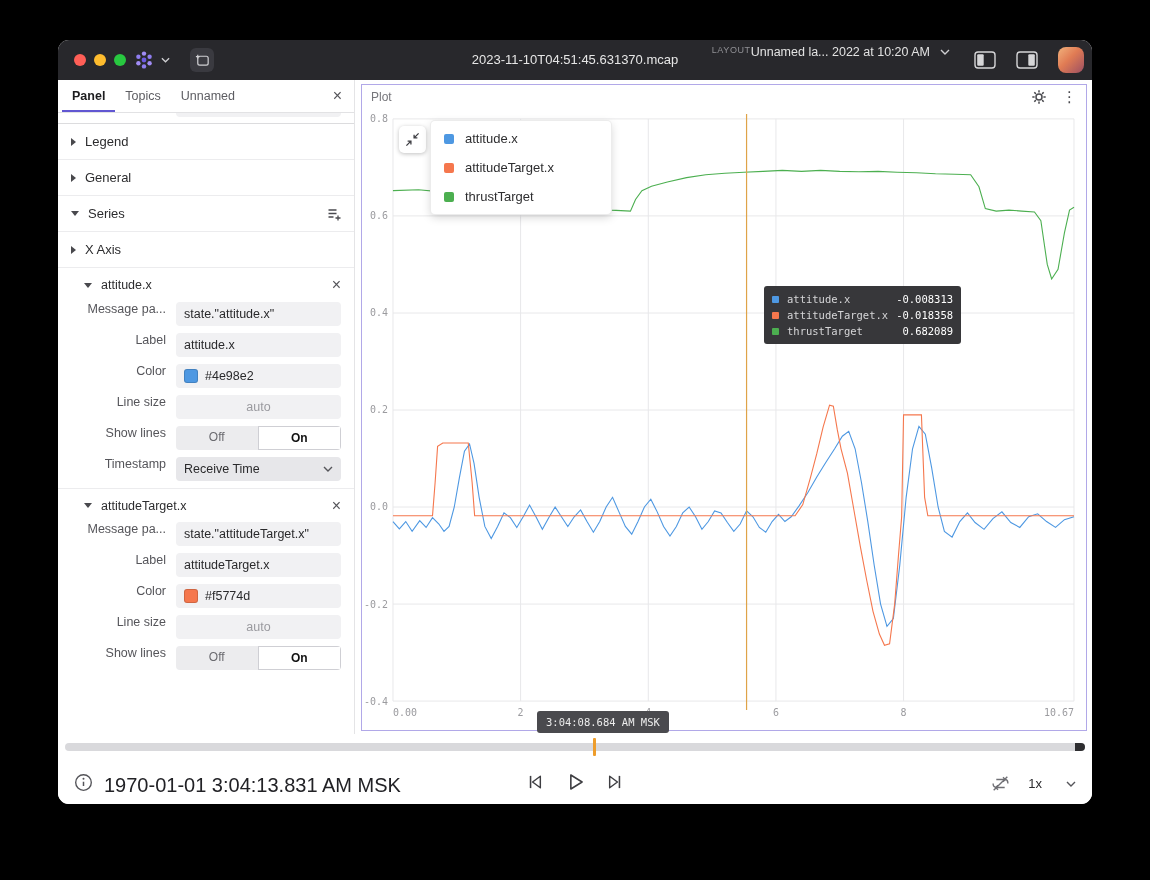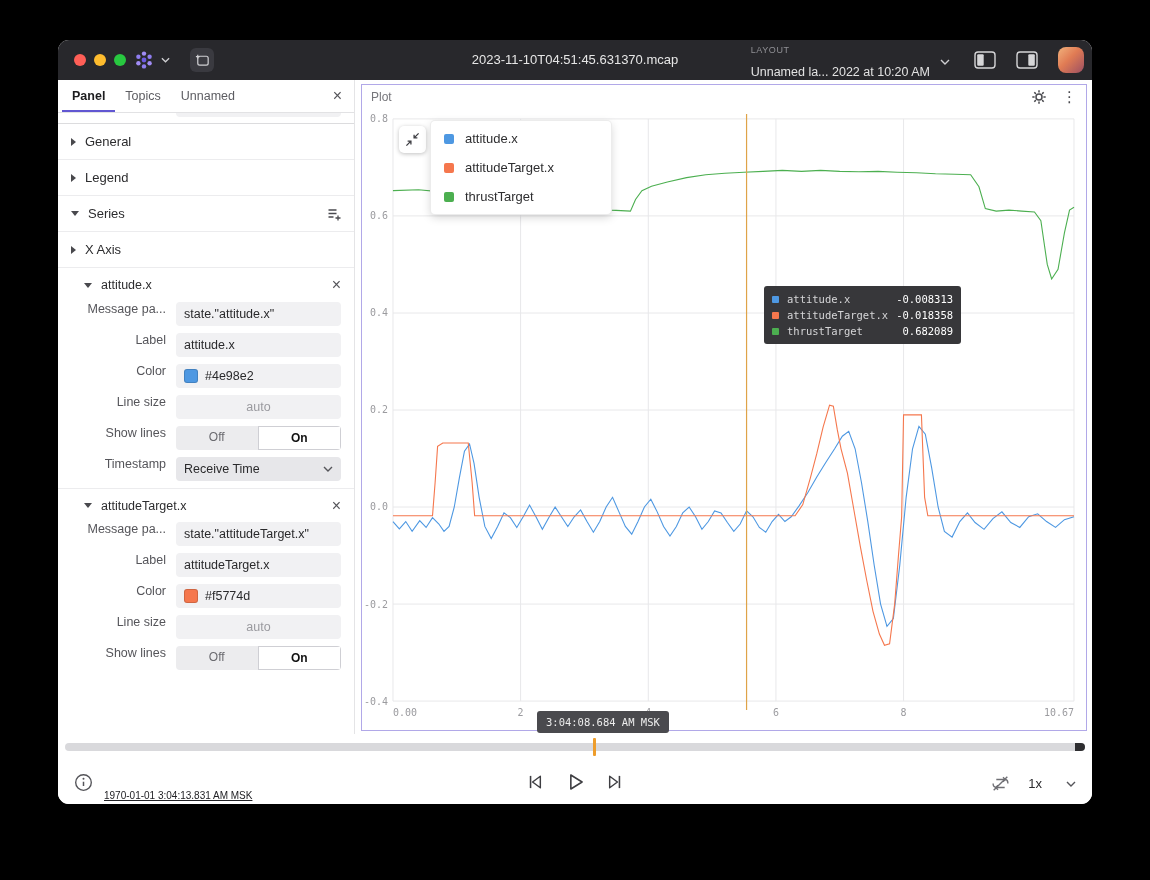--- a/index.html
+++ b/index.html
@@ -11,21 +11,21 @@
   
   .titlebar { position:relative; height:40px; background:#28282c; }
   .traffic { position:absolute; left:16px; top:14px; display:flex; gap:8px; }
   .tl { width:12px; height:12px; border-radius:50%; }
   .logo-group { position:absolute; left:74px; top:8px; display:flex; align-items:center; gap:5px; }
   .add-chip { position:absolute; left:132px; top:8px; width:24px; height:24px; background:#3a3a40; border-radius:6px;
               display:flex; align-items:center; justify-content:center; }
   .tb-title { position:absolute; left:50%; top:0; transform:translateX(-50%); height:40px; line-height:40px;
               color:#e6e6e6; font-size:13px; white-space:nowrap; }
   .layout-group { position:absolute; right:142px; top:4px; display:flex; align-items:center; gap:10px; cursor:default; }
-  .layout-col { display:flex; flex-direction:column;gap:8px; }
+  .layout-col { display:flex; flex-direction:row; }
   .layout-label { font-size:9px; letter-spacing:.6px; color:#909095; text-transform:uppercase; line-height:12px; }
   .layout-name { font-size:12.5px; color:#e2e2e2; line-height:16px; white-space:nowrap; }
   .tb-right { position:absolute; right:8px; top:7px; display:flex; align-items:center; gap:20px; }
   .panel-toggle { width:22px; height:18px; }
   .avatar { width:26px; height:26px; border-radius:8px;
             background:linear-gradient(135deg,#f2b27c 0%,#e07b54 45%,#9b4f63 100%); }
 
   
   .content { position:absolute; top:40px; left:0; right:0; bottom:70px; display:flex; background:#fff; }
 
@@ -83,21 +83,21 @@
   .time-tip { position:absolute; left:175px; top:626px; height:22px; line-height:22px; padding:0 9px; z-index:8;
               background:#4a4a4e; border-radius:3px; color:#ececec; font-family:"DejaVu Sans Mono", monospace; font-size:10.5px; }
 
   
   .playbar { position:absolute; left:0; right:0; bottom:0; height:70px; background:#fff; }
   .scrub { position:absolute; left:7px; right:7px; top:9px; height:8px; background:#d9d9dc; border-radius:4px; }
   .scrub-cap { position:absolute; right:0; top:0; width:10px; height:8px; background:#2e2e31; border-radius:0 4px 4px 0; }
   .scrub-mark { position:absolute; top:-5px; width:3px; height:18px; border-radius:1px; background:var(--marker); }
   .ctrls { position:absolute; left:0; right:0; top:32px; height:34px; }
   .info-btn { position:absolute; left:16px; top:7px; }
-  .pb-time { position:absolute; left:46px; top:24px; font-size:10px; color:#222226; white-space:nowrap;text-decoration:underline; }
+  .pb-time { position:absolute; left:46px; top:8px; font-size:20px; color:#222226; white-space:nowrap; }
   .center-ctrls { position:absolute; left:50%; transform:translateX(-50%); top:5px; display:flex; align-items:center; gap:19px; }
   .right-ctrls { position:absolute; right:16px; top:7px; display:flex; align-items:center; gap:17px; }
   .speed { display:flex; align-items:center; gap:24px; font-size:13px; color:#2b2b2e; }
 </style>
 </head>
 <body>
 
 <div class="stage">
   <div class="window">
 
@@ -168,25 +168,25 @@
 
         <div class="clip">
           <div class="frow">
             <div class="flabel">Title</div>
             <div class="fin">Plot</div>
           </div>
         </div>
 
         <div class="srow">
           <span class="caret r"></span>
-          <span>General</span>
+          <span>Legend</span>
         </div>
         <div class="srow">
           <span class="caret r"></span>
-          <span>Legend</span>
+          <span>General</span>
         </div>
         <div class="srow">
           <span class="caret d"></span>
           <span>Series</span>
           <span class="sicon">
             <svg width="16" height="16" viewBox="0 0 16 16">
               <path d="M2.5 4h8M2.5 7.5h8M2.5 11h5" stroke="#4a4a4f" stroke-width="1.3" fill="none"></path>
               <path d="M12 9.5v5M9.5 12h5" stroke="#4a4a4f" stroke-width="1.3" fill="none"></path>
             </svg>
           </span>

